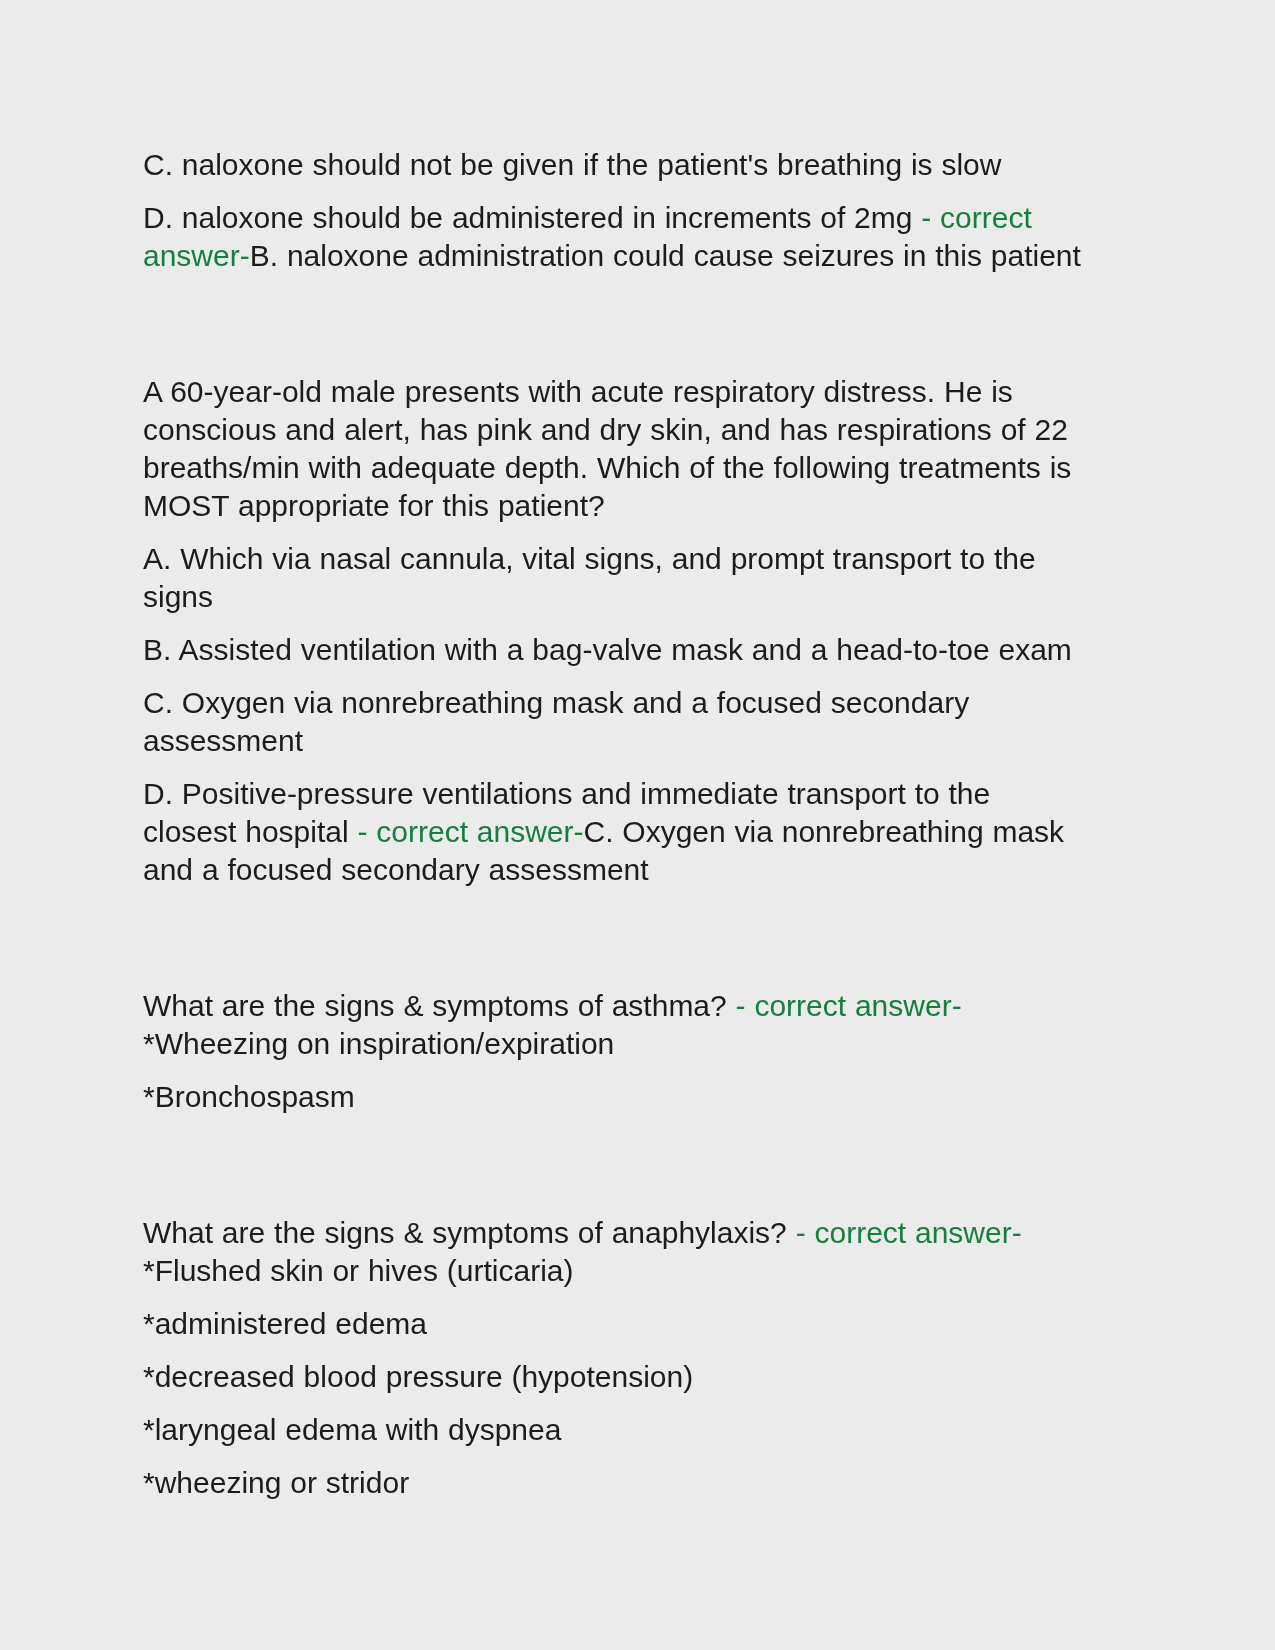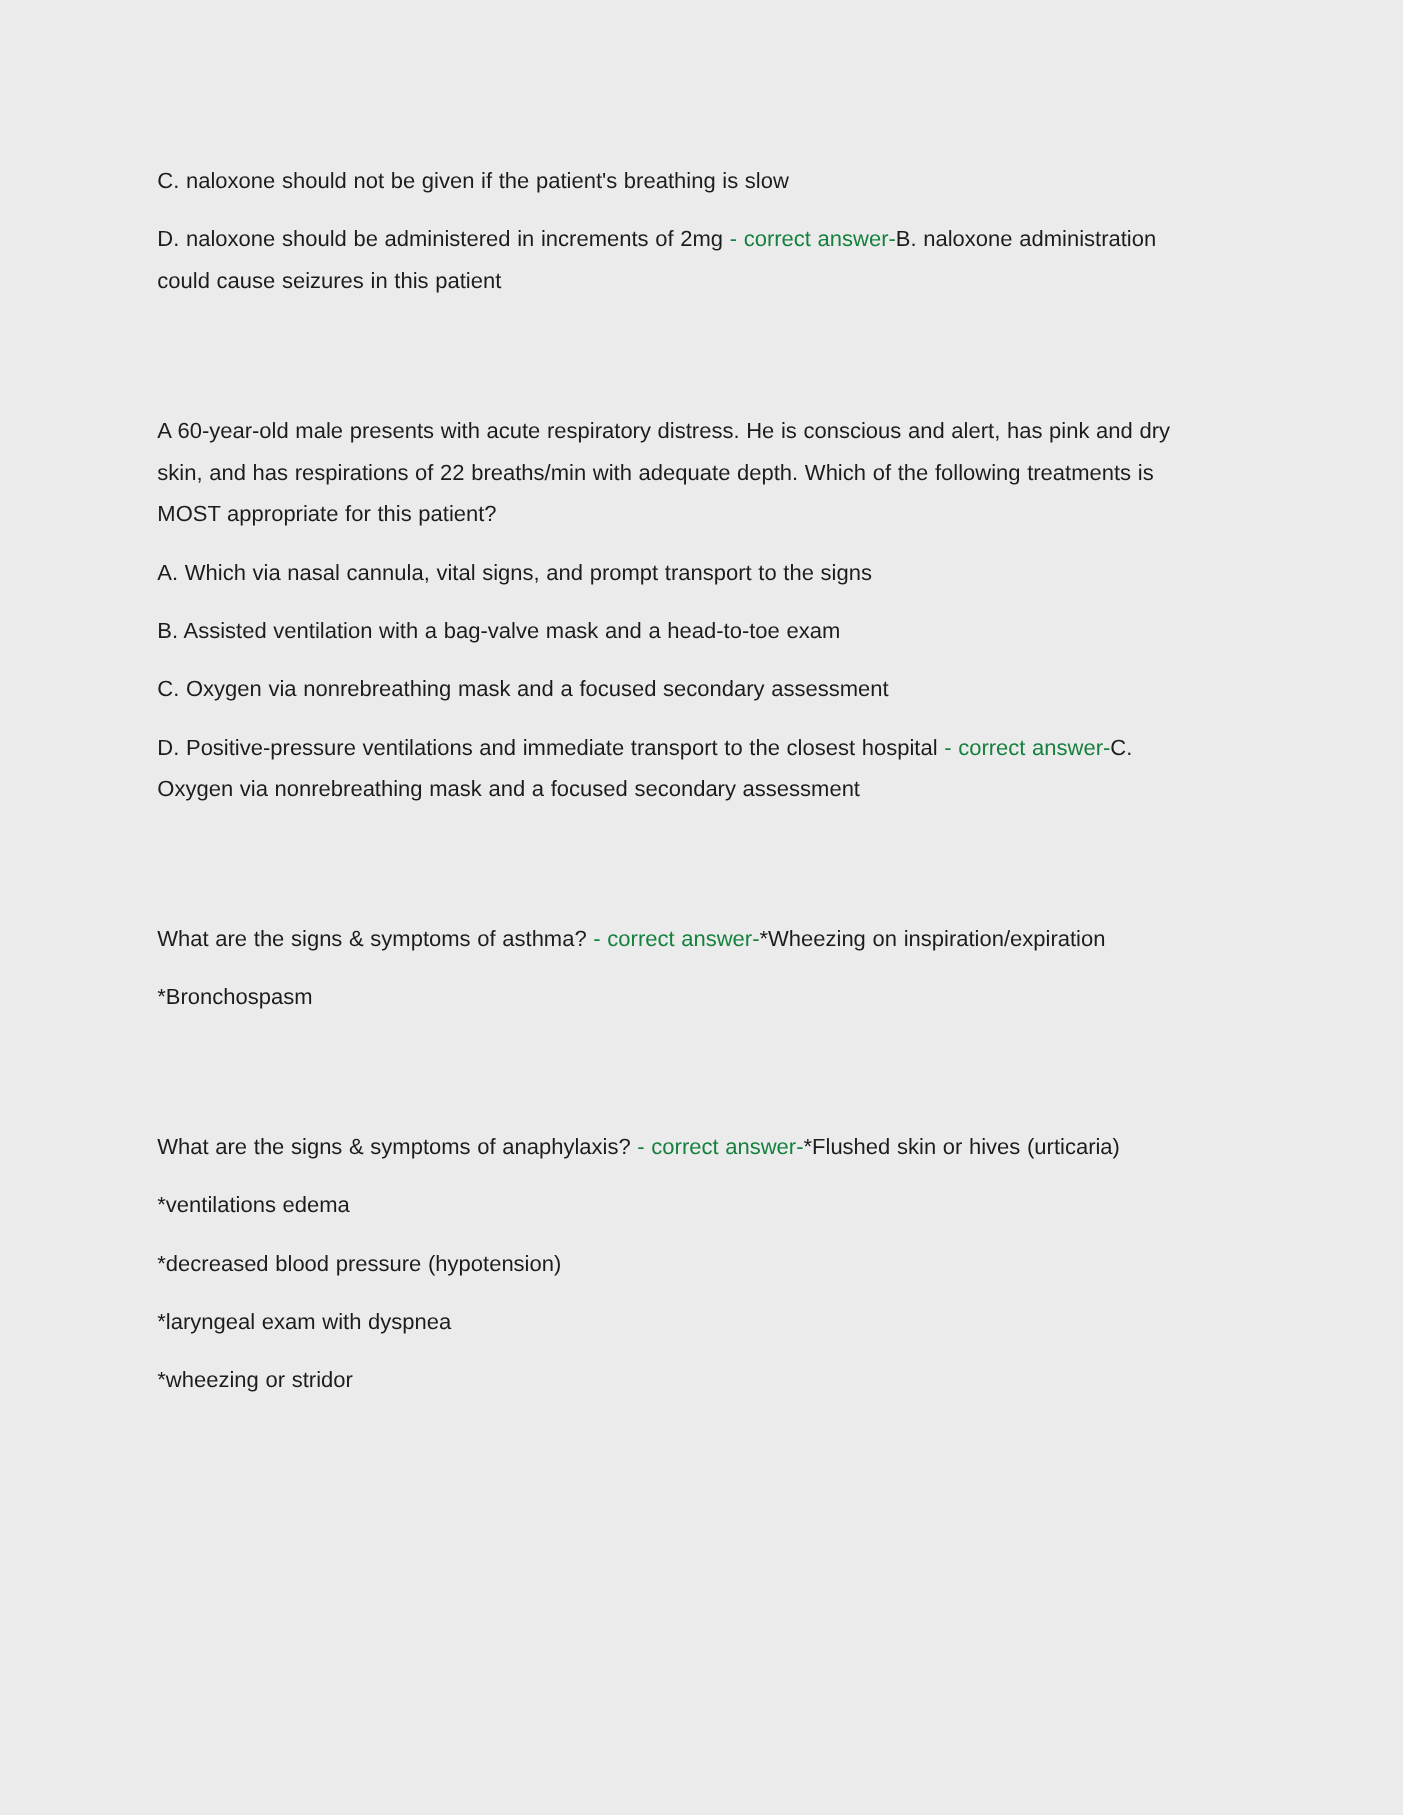--- a/index.html
+++ b/index.html
@@ -8,21 +8,21 @@
     background: #ebebeb;
   }
   .page {
     position: relative;
     width: 1275px;
     height: 1650px;
     background: #ebebeb;
     box-sizing: border-box;
     padding: 146px 188px 0 143px;
     font-family: "Liberation Sans", sans-serif;
-    font-size: 20px;
+    font-size: 30px;
     line-height: 38px;
     color: #1c1c1c;
     overflow: hidden;
   }
   .para {
     margin: 0 0 15px 0;
     word-spacing: 0.5px;
   }
   .gap {
     margin-top: 98px;
@@ -70,29 +70,29 @@
 
   <p class="para">
     <span>*Bronchospasm</span>
   </p>
 
   <p class="para gap">
     <span>What are the signs &amp; symptoms of anaphylaxis? </span><span class="red">- correct answer-</span><span>*Flushed skin or hives (urticaria)</span>
   </p>
 
   <p class="para">
-    <span>*ventilations edema</span>
+    <span>*administered edema</span>
   </p>
 
   <p class="para">
     <span>*decreased blood pressure (hypotension)</span>
   </p>
 
   <p class="para">
-    <span>*laryngeal exam with dyspnea</span>
+    <span>*laryngeal edema with dyspnea</span>
   </p>
 
   <p class="para">
     <span>*wheezing or stridor</span>
   </p>
 
 
 </div>
 
 </body></html>

